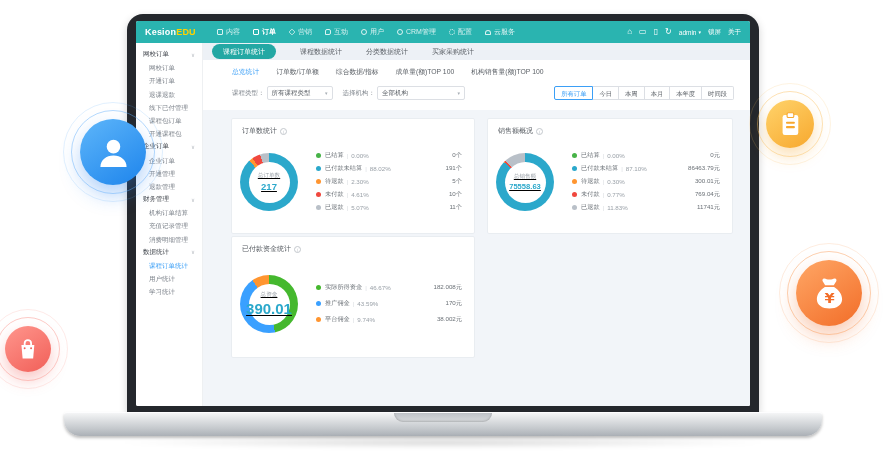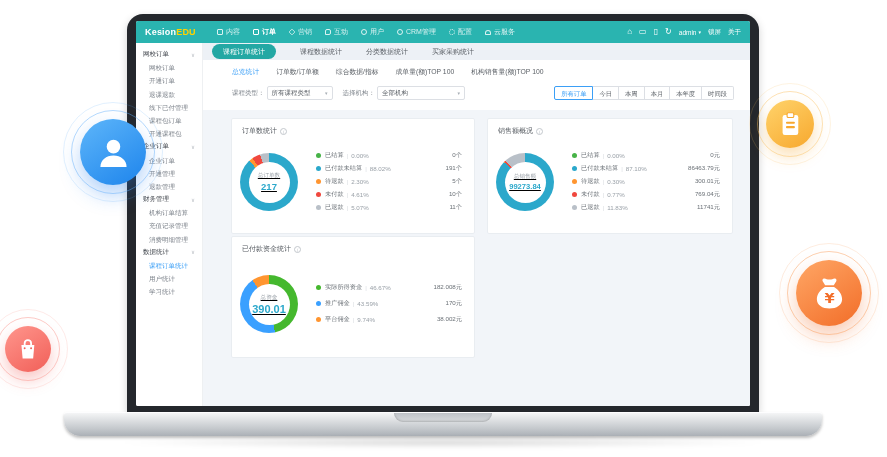--- a/index.html
+++ b/index.html
@@ -76,21 +76,21 @@
   .ctitle{position:absolute;left:10px;top:7px;font-size:7px;color:#565b61;display:flex;align-items:center;gap:3px;}
   .info{width:7px;height:7px;border:1px solid #c3c8cd;border-radius:50%;color:#c3c8cd;font-size:5px;line-height:6.5px;
         text-align:center;font-style:italic;box-sizing:border-box;}
   .donut{position:absolute;left:8px;top:34px;width:58px;height:58px;border-radius:50%;background:#e8ecef;}
   .card3 .donut{top:38px;}
   .hole{position:absolute;inset:8.5px;background:#fff;border-radius:50%;display:flex;flex-direction:column;
         align-items:center;justify-content:center;text-decoration:underline;}
   .clabel{font-size:5.6px;color:#9aa1a8;}
   .cvalue{font-size:9.5px;font-weight:bold;color:#2ba8cb;margin-top:1px;}
   .card2 .cvalue{font-size:7.6px;}
-  .card3 .cvalue{font-size:11px;}
+  .card3 .cvalue{font-size:15px;}
   .legend{position:absolute;left:84px;right:12px;top:30px;}
   .card3 .legend{top:42px;}
   .lrow{display:flex;align-items:center;height:13px;font-size:6.2px;color:#6a7076;}
   .card3 .lrow{height:16px;}
   .ldot{width:5px;height:5px;border-radius:50%;margin-right:4px;flex:none;}
   .lsep{color:#d8dce0;margin:0 3px;}
   .lpct{color:#9aa1a8;}
   .lval{margin-left:auto;color:#6a7076;}
 
   
@@ -288,21 +288,21 @@
         </section>
 
         <section class="card card2">
           <div class="ctitle">
               <span class="ct">销售额概况</span>
               <span class="info">i</span>
             </div>
           <div class="donut" style="background: conic-gradient(rgb(43, 168, 203) 0deg, rgb(43, 168, 203) 313.56deg, rgb(255, 149, 48) 313.56deg, rgb(255, 149, 48) 314.64deg, rgb(240, 72, 62) 314.64deg, rgb(240, 72, 62) 317.412deg, rgb(185, 192, 200) 317.412deg, rgb(185, 192, 200) 360deg);">
             <div class="hole">
               <div class="clabel">总销售额</div>
-              <div class="cvalue">99273.84</div>
+              <div class="cvalue">75558.63</div>
             </div>
           </div>
           <div class="legend">
               <div class="lrow">
                 <span class="ldot" style="background: rgb(71, 179, 72);"></span>
                 <span class="lname">已结算</span>
                 <span class="lsep">|</span>
                 <span class="lpct">0.00%</span>
                 <span class="lval">0元</span>
               </div>

